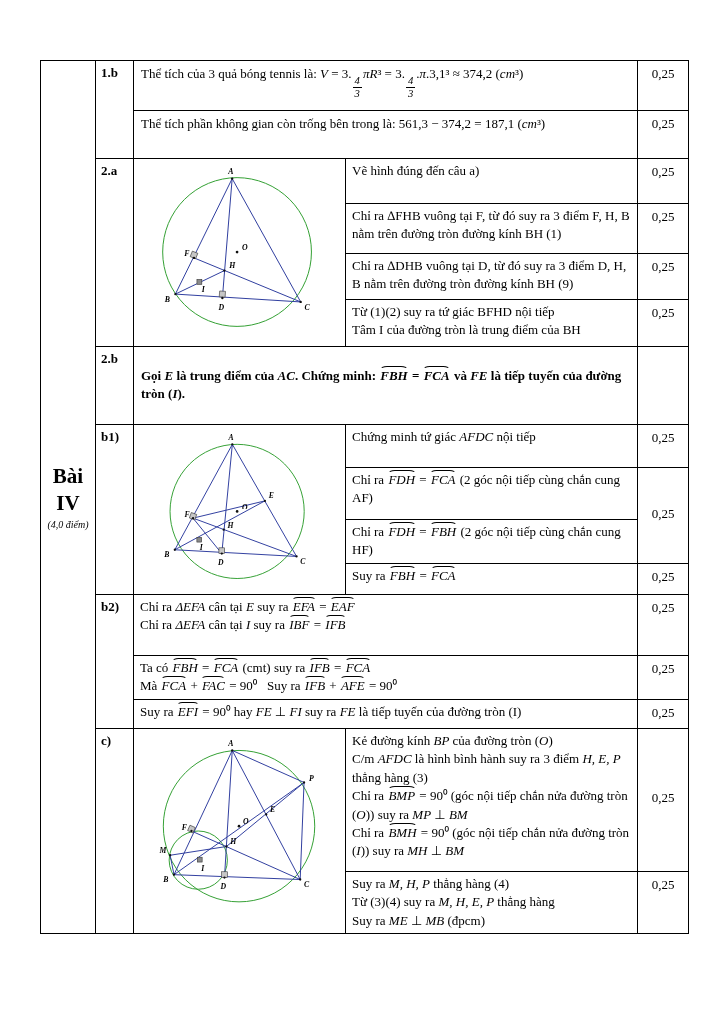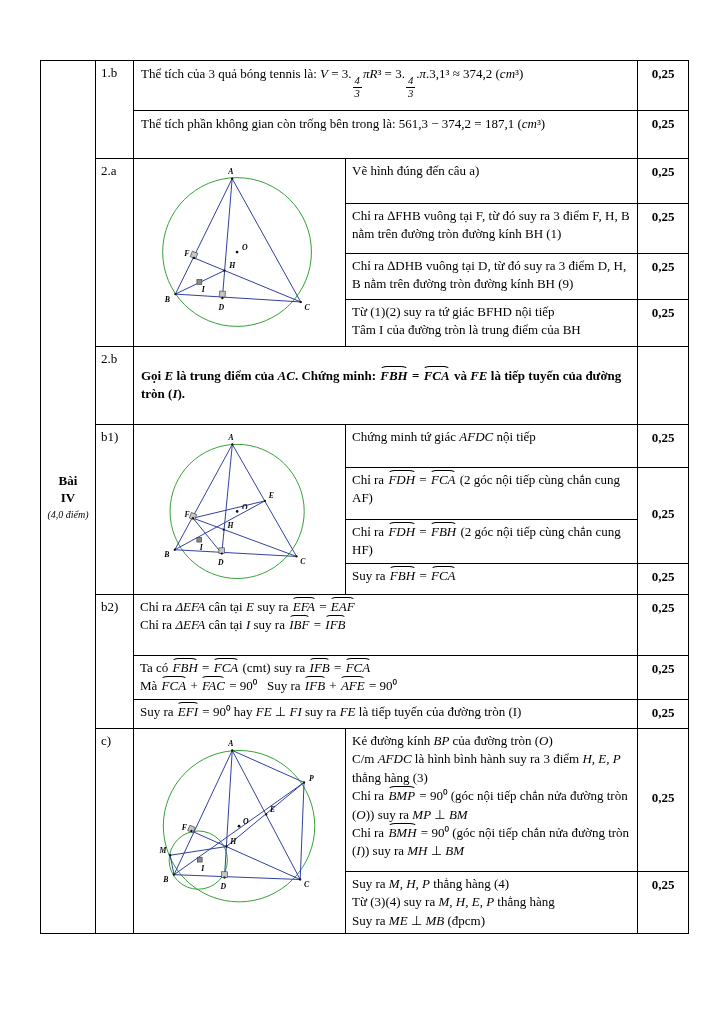--- a/index.html
+++ b/index.html
@@ -1,28 +1,28 @@
 <!DOCTYPE html>
 <html><head>
 <meta charset="utf-8">
 <style>
   html,body{margin:0;padding:0;background:#ffffff;}
   body{width:725px;height:1024px;font-family:"Liberation Serif",serif;color:#000;}
   .page{position:relative;width:725px;height:1024px;background:#fff;overflow:hidden;}
   table.answer{position:absolute;left:40px;top:60px;width:648px;border-collapse:collapse;table-layout:fixed;}
   td{border:1px solid #000;vertical-align:top;font-size:13px;line-height:1.42;padding:2px 5px;word-wrap:break-word;}
   .c-ex{text-align:center;vertical-align:middle;padding:2px;}
-  .ex-t{font-weight:bold;font-size:13px;line-height:1.25;}
+  .ex-t{font-weight:bold;font-size:21px;line-height:1.25;}
   .ex-n{font-style:italic;font-size:10px;margin-top:3px;line-height:1.2;}
-  .c-lab{font-weight:normal;padding:3px 2px 0 5px;}
+  .c-lab{font-weight:bold;padding:3px 2px 0 5px;}
   .c-fig{padding:1px;vertical-align:middle;}
   .c-text{padding:3px 6px;}
   .c-form{padding:4px 7px;margin-top:26px;}
   .c-bold{font-weight:bold;padding:20px 7px;}
-  .c-pts{text-align:center;font-weight:bold;padding-top:4px;}
+  .c-pts{text-align:center;font-weight:normal;padding-top:4px;}
   .c-pts.mid{vertical-align:middle;padding-top:0;}
   
   .arc{position:relative;display:inline-block;line-height:1;padding:0 1px;}
   .arc::before{content:"";position:absolute;left:2%;right:2%;top:-3px;height:5px;
     border:1px solid transparent;border-top:1.2px solid #000;border-radius:50%/100%;}
   
   .frac{display:inline-flex;flex-direction:column;text-align:center;vertical-align:-0.55em;
     font-size:0.82em;line-height:1.12;font-style:italic;margin:0 1px;}
   .frac .fn{border-bottom:1px solid #000;padding:0 2px;}
   .frac .fd{padding:0 2px;}

